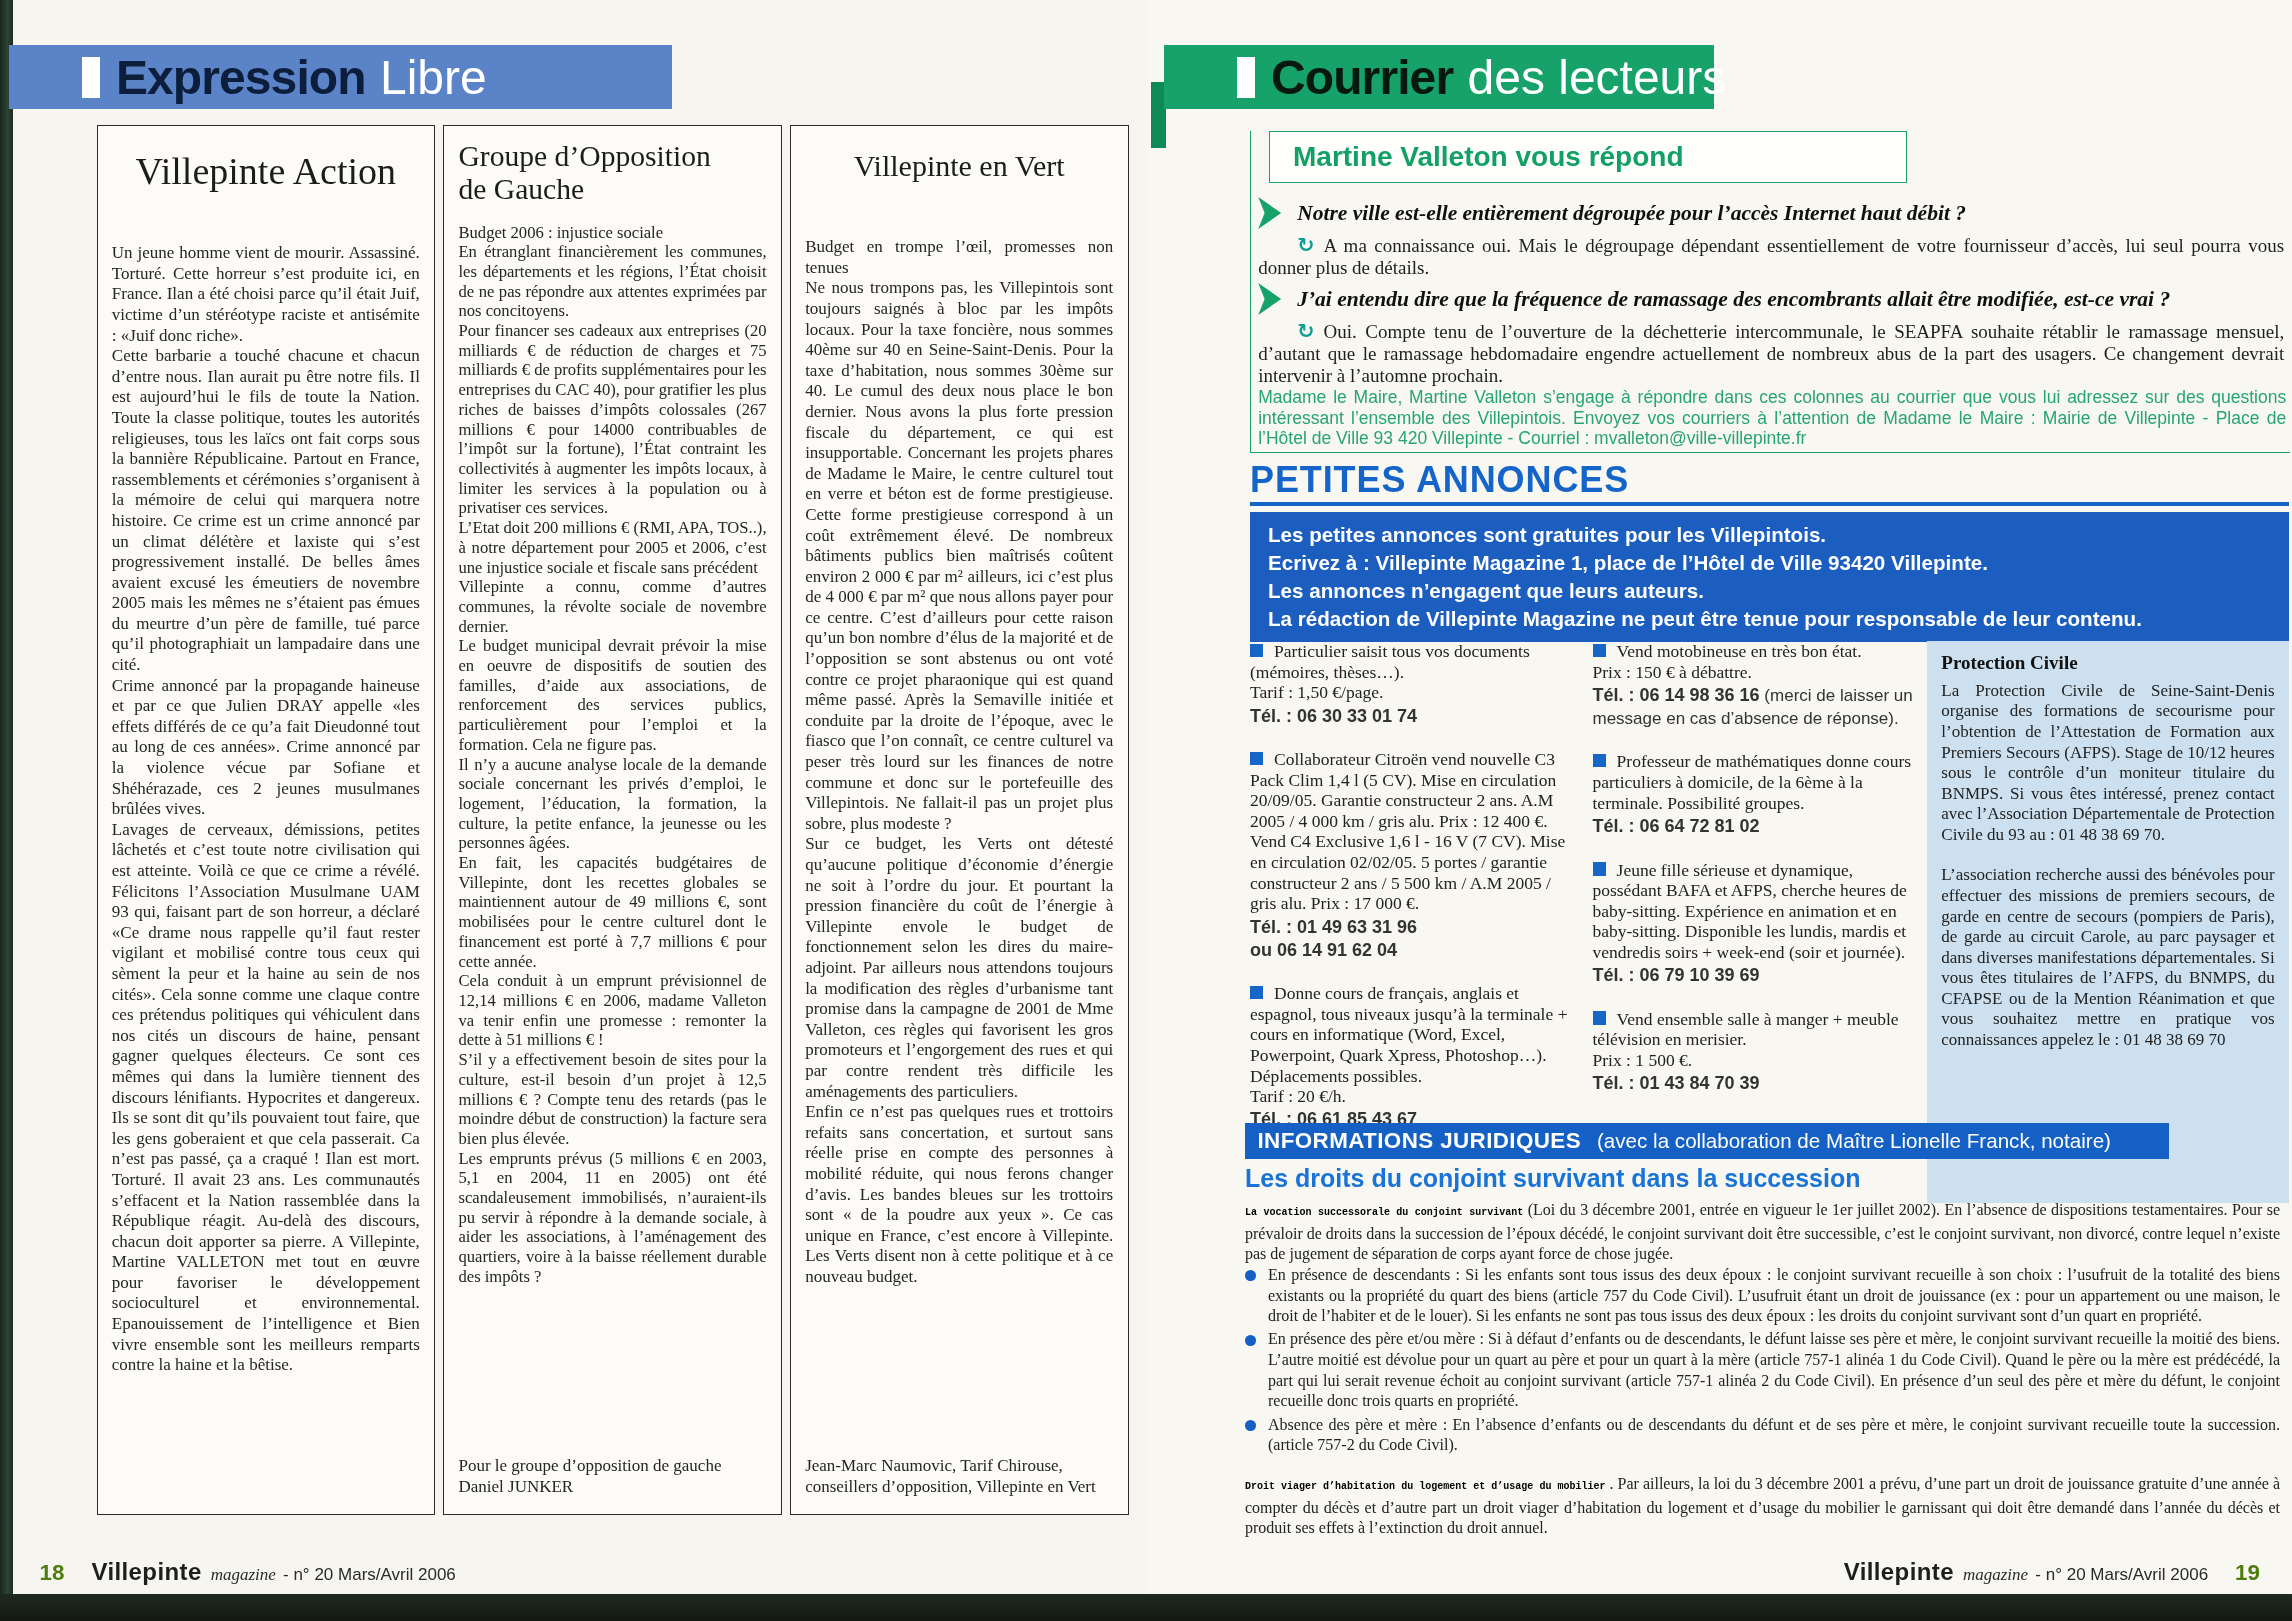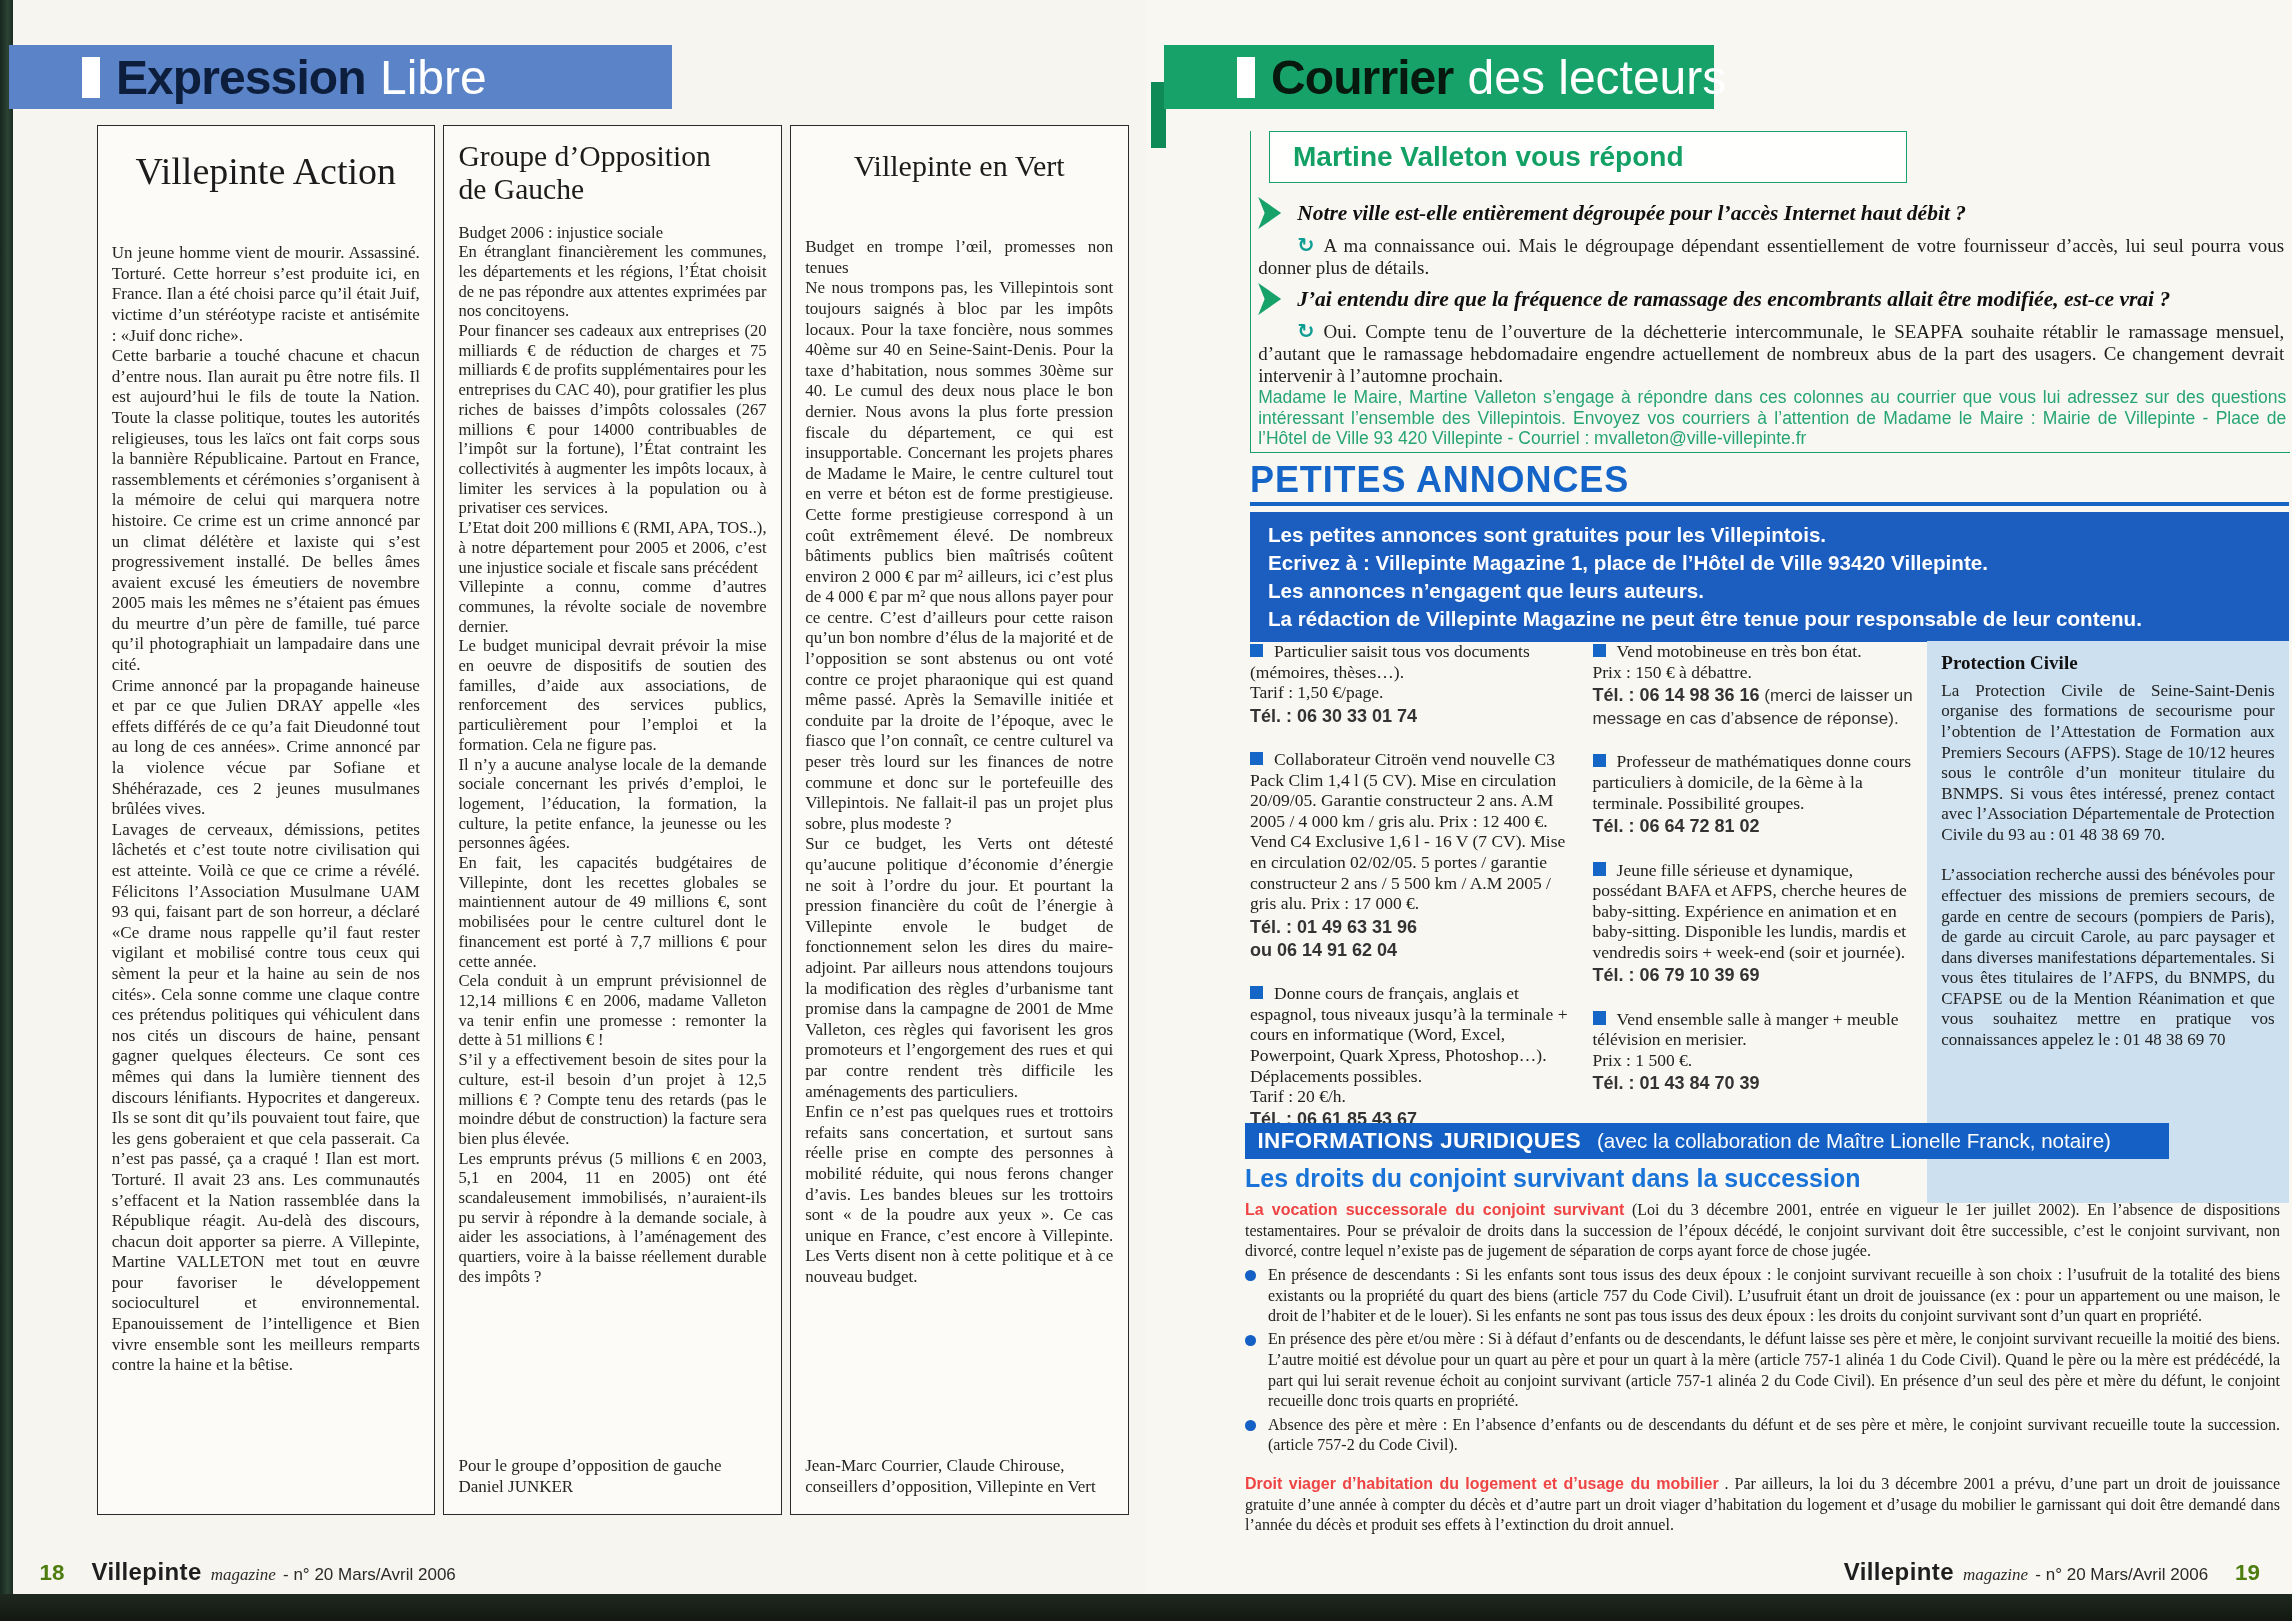--- a/index.html
+++ b/index.html
@@ -72,21 +72,21 @@
   .pc-panel{width:362px;background:#cde0ef;padding:10.7px 14.3px;box-sizing:border-box;height:562px;overflow:hidden;}
   .pc-title{font-family:"Liberation Serif",serif;font-weight:bold;font-size:19px;margin:0 0 7.2px;color:#111111;}
   .pc-body{font-family:"Liberation Serif",serif;font-size:17px;line-height:20.6px;text-align:justify;margin:0;color:#222222;}
   .pc-p2{margin-top:19.7px;}
 
   .jur-banner{left:99px;top:1123px;width:924px;height:36px;background:#1460c4;display:flex;align-items:center;gap:16px;padding-left:12.5px;box-sizing:border-box;}
   .jur-banner-title{font-weight:bold;font-size:22.4px;color:#ffffff;letter-spacing:0.4px;white-space:nowrap;}
   .jur-banner-sub{font-size:20.6px;color:#ffffff;white-space:nowrap;}
   .jur-heading{left:99px;top:1164px;color:#1a74d8;font-weight:bold;font-size:25px;white-space:nowrap;}
   .jur-text{font-family:"Liberation Serif",serif;font-size:16px;line-height:20.6px;text-align:justify;color:#222222;margin:0;}
-  .jur-lead{font-family:Liberation Sans, sans-serif;font-weight:bold;font-size:16px;color:#ef4444;}
+  .jur-lead{font-family:Liberation Mono, monospace;font-weight:bold;font-size:10px;color:#000000;}
   .jur-intro{left:99px;top:1200px;width:1035px;}
   .jur-bullets{left:99px;top:1265px;width:1035px;list-style:none;margin:0;padding:0;}
   .jur-bullets li{position:relative;padding-left:23px;margin-bottom:2.7px;}
   .jur-dot{position:absolute;left:0;top:5.4px;width:10.7px;height:10.7px;border-radius:50%;background:#1460c4;}
   .jur-outro{left:99px;top:1474px;width:1035px;}
 </style>
 </head>
 <body>
 
 <div id="stage">
@@ -139,21 +139,21 @@
 
       <div class="colbox c3">
         <div class="col-title">Villepinte en Vert</div>
         <div class="colbody">
           <p>Budget en trompe l’œil, promesses non tenues</p>
           <p>Ne nous trompons pas, les Villepintois sont toujours saignés à bloc par les impôts locaux. Pour la taxe foncière, nous sommes 40ème sur 40 en Seine-Saint-Denis. Pour la taxe d’habitation, nous sommes 30ème sur 40. Le cumul des deux nous place le bon dernier. Nous avons la plus forte pression fiscale du département, ce qui est insupportable. Concernant les projets phares de Madame le Maire, le centre culturel tout en verre et béton est de forme prestigieuse. Cette forme prestigieuse correspond à un coût extrêmement élevé. De nombreux bâtiments publics bien maîtrisés coûtent environ 2 000 € par m² ailleurs, ici c’est plus de 4 000 € par m² que nous allons payer pour ce centre. C’est d’ailleurs pour cette raison qu’un bon nombre d’élus de la majorité et de l’opposition se sont abstenus ou ont voté contre ce projet pharaonique qui est quand même passé. Après la Semaville initiée et conduite par la droite de l’époque, avec le fiasco que l’on connaît, ce centre culturel va peser très lourd sur les finances de notre commune et donc sur le portefeuille des Villepintois. Ne fallait-il pas un projet plus sobre, plus modeste ?</p>
           <p>Sur ce budget, les Verts ont détesté qu’aucune politique d’économie d’énergie ne soit à l’ordre du jour. Et pourtant la pression financière du coût de l’énergie à Villepinte envole le budget de fonctionnement selon les dires du maire-adjoint. Par ailleurs nous attendons toujours la modification des règles d’urbanisme tant promise dans la campagne de 2001 de Mme Valleton, ces règles qui favorisent les gros promoteurs et l’engorgement des rues et qui par contre rendent très difficile les aménagements des particuliers.</p>
           <p>Enfin ce n’est pas quelques rues et trottoirs refaits sans concertation, et surtout sans réelle prise en compte des personnes à mobilité réduite, qui nous ferons changer d’avis. Les bandes bleues sur les trottoirs sont « de la poudre aux yeux ». Ce cas unique en France, c’est encore à Villepinte. Les Verts disent non à cette politique et à ce nouveau budget.</p>
         </div>
         <div class="sig">
-          <div>Jean-Marc Courrier, Claude Chirouse,</div>
+          <div>Jean-Marc Naumovic, Tarif Chirouse,</div>
           <div>conseillers d’opposition, Villepinte en Vert</div>
         </div>
       </div>
     </div>
 
     <div class="abs footer-left">
       <span class="f-page">18</span>
       <span class="f-brand">Villepinte</span>
       <span class="f-mag">magazine</span>
       <span class="f-issue">- n° 20 Mars/Avril 2006</span>

